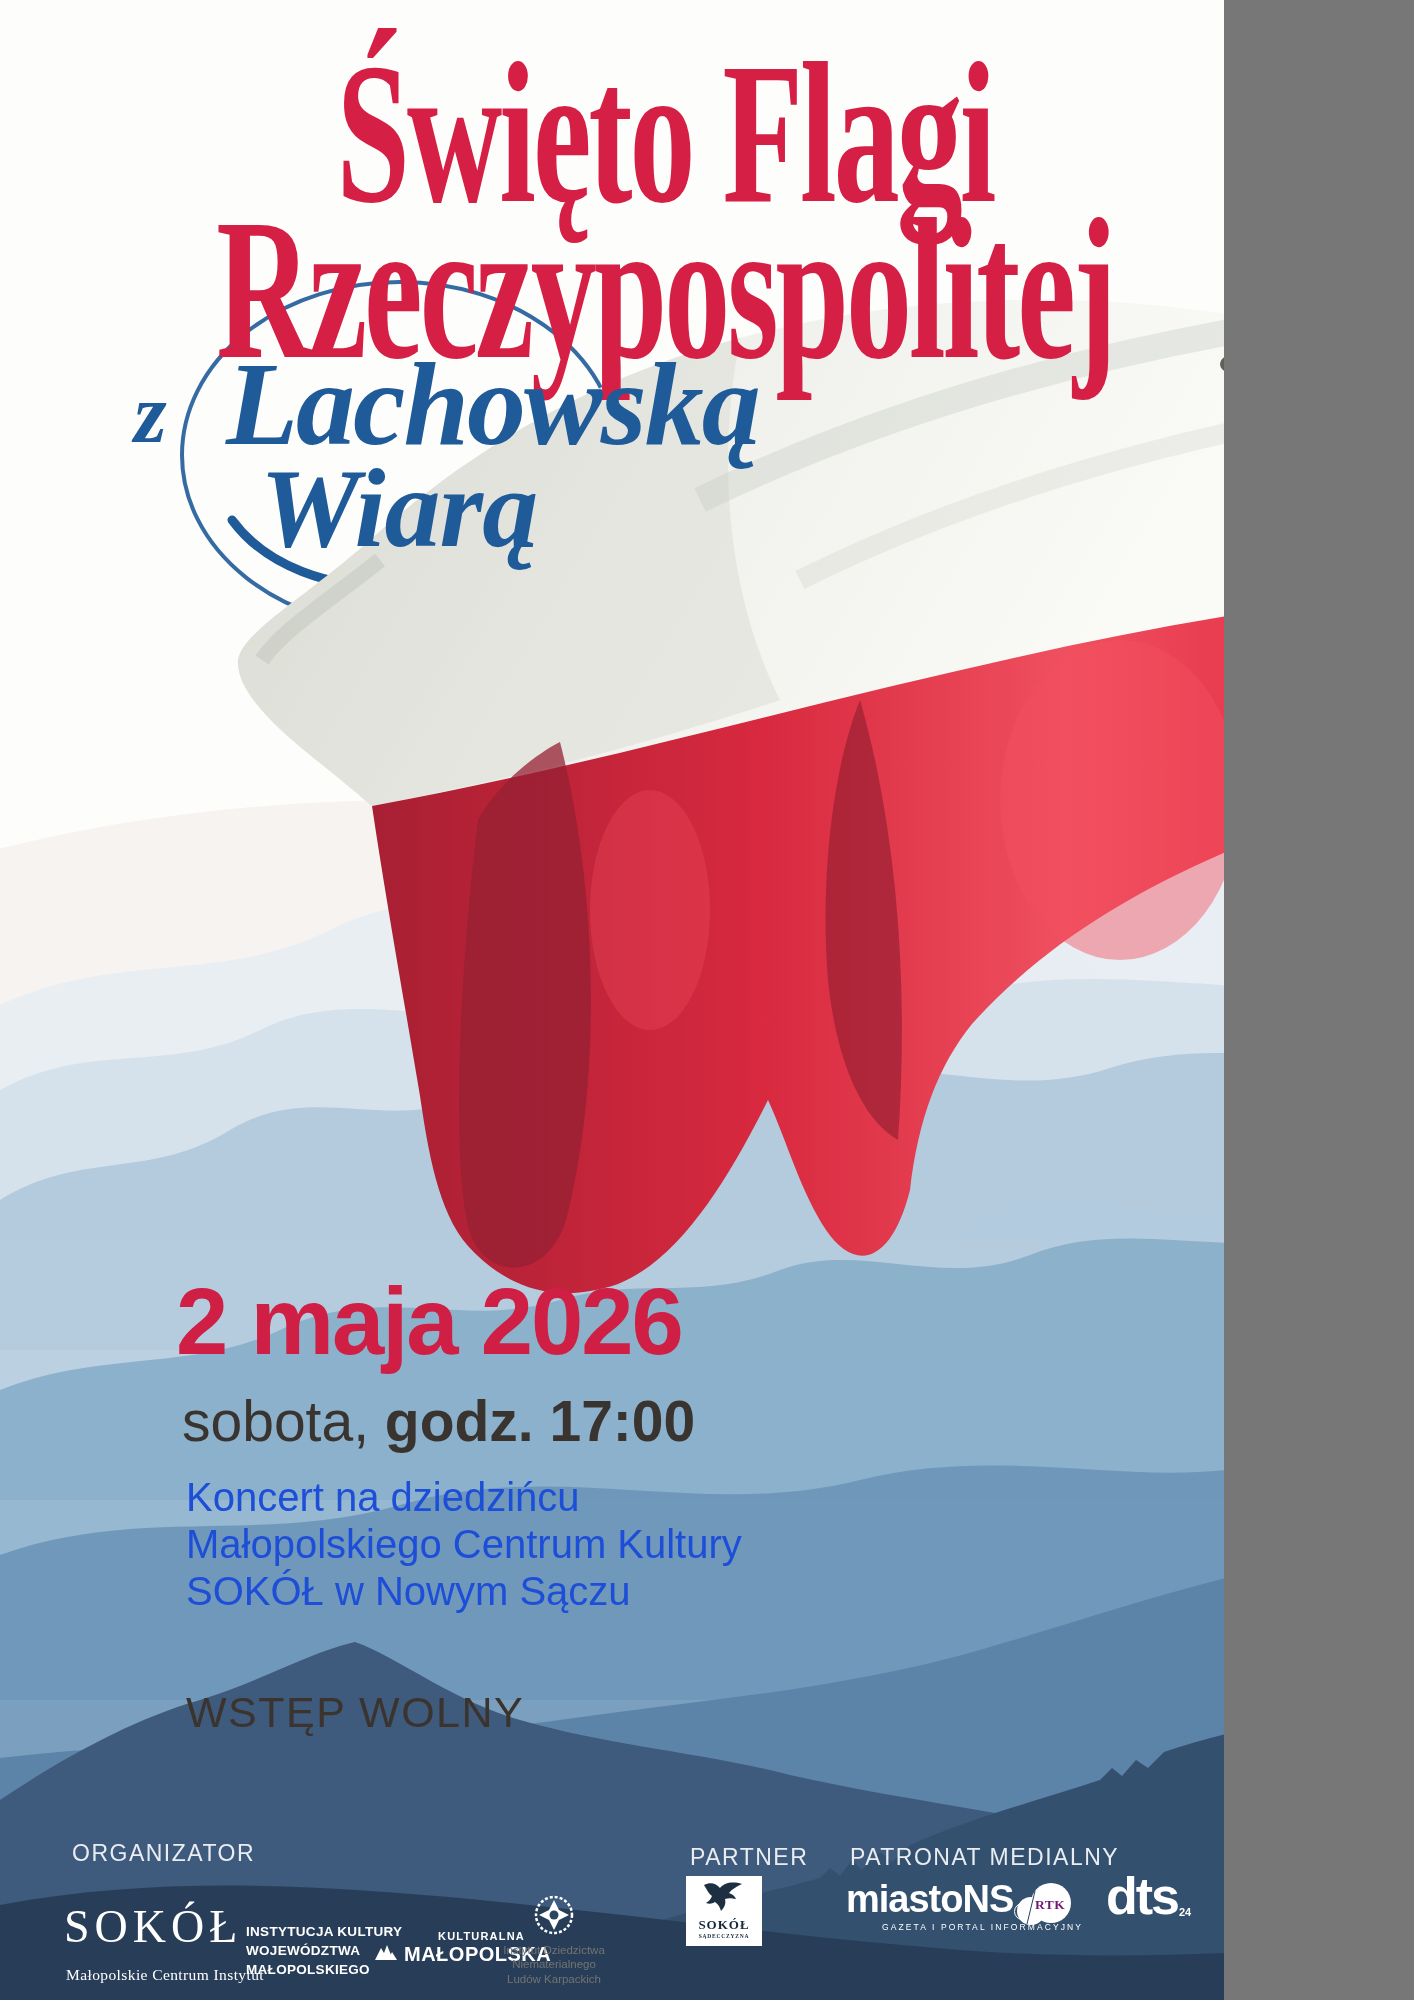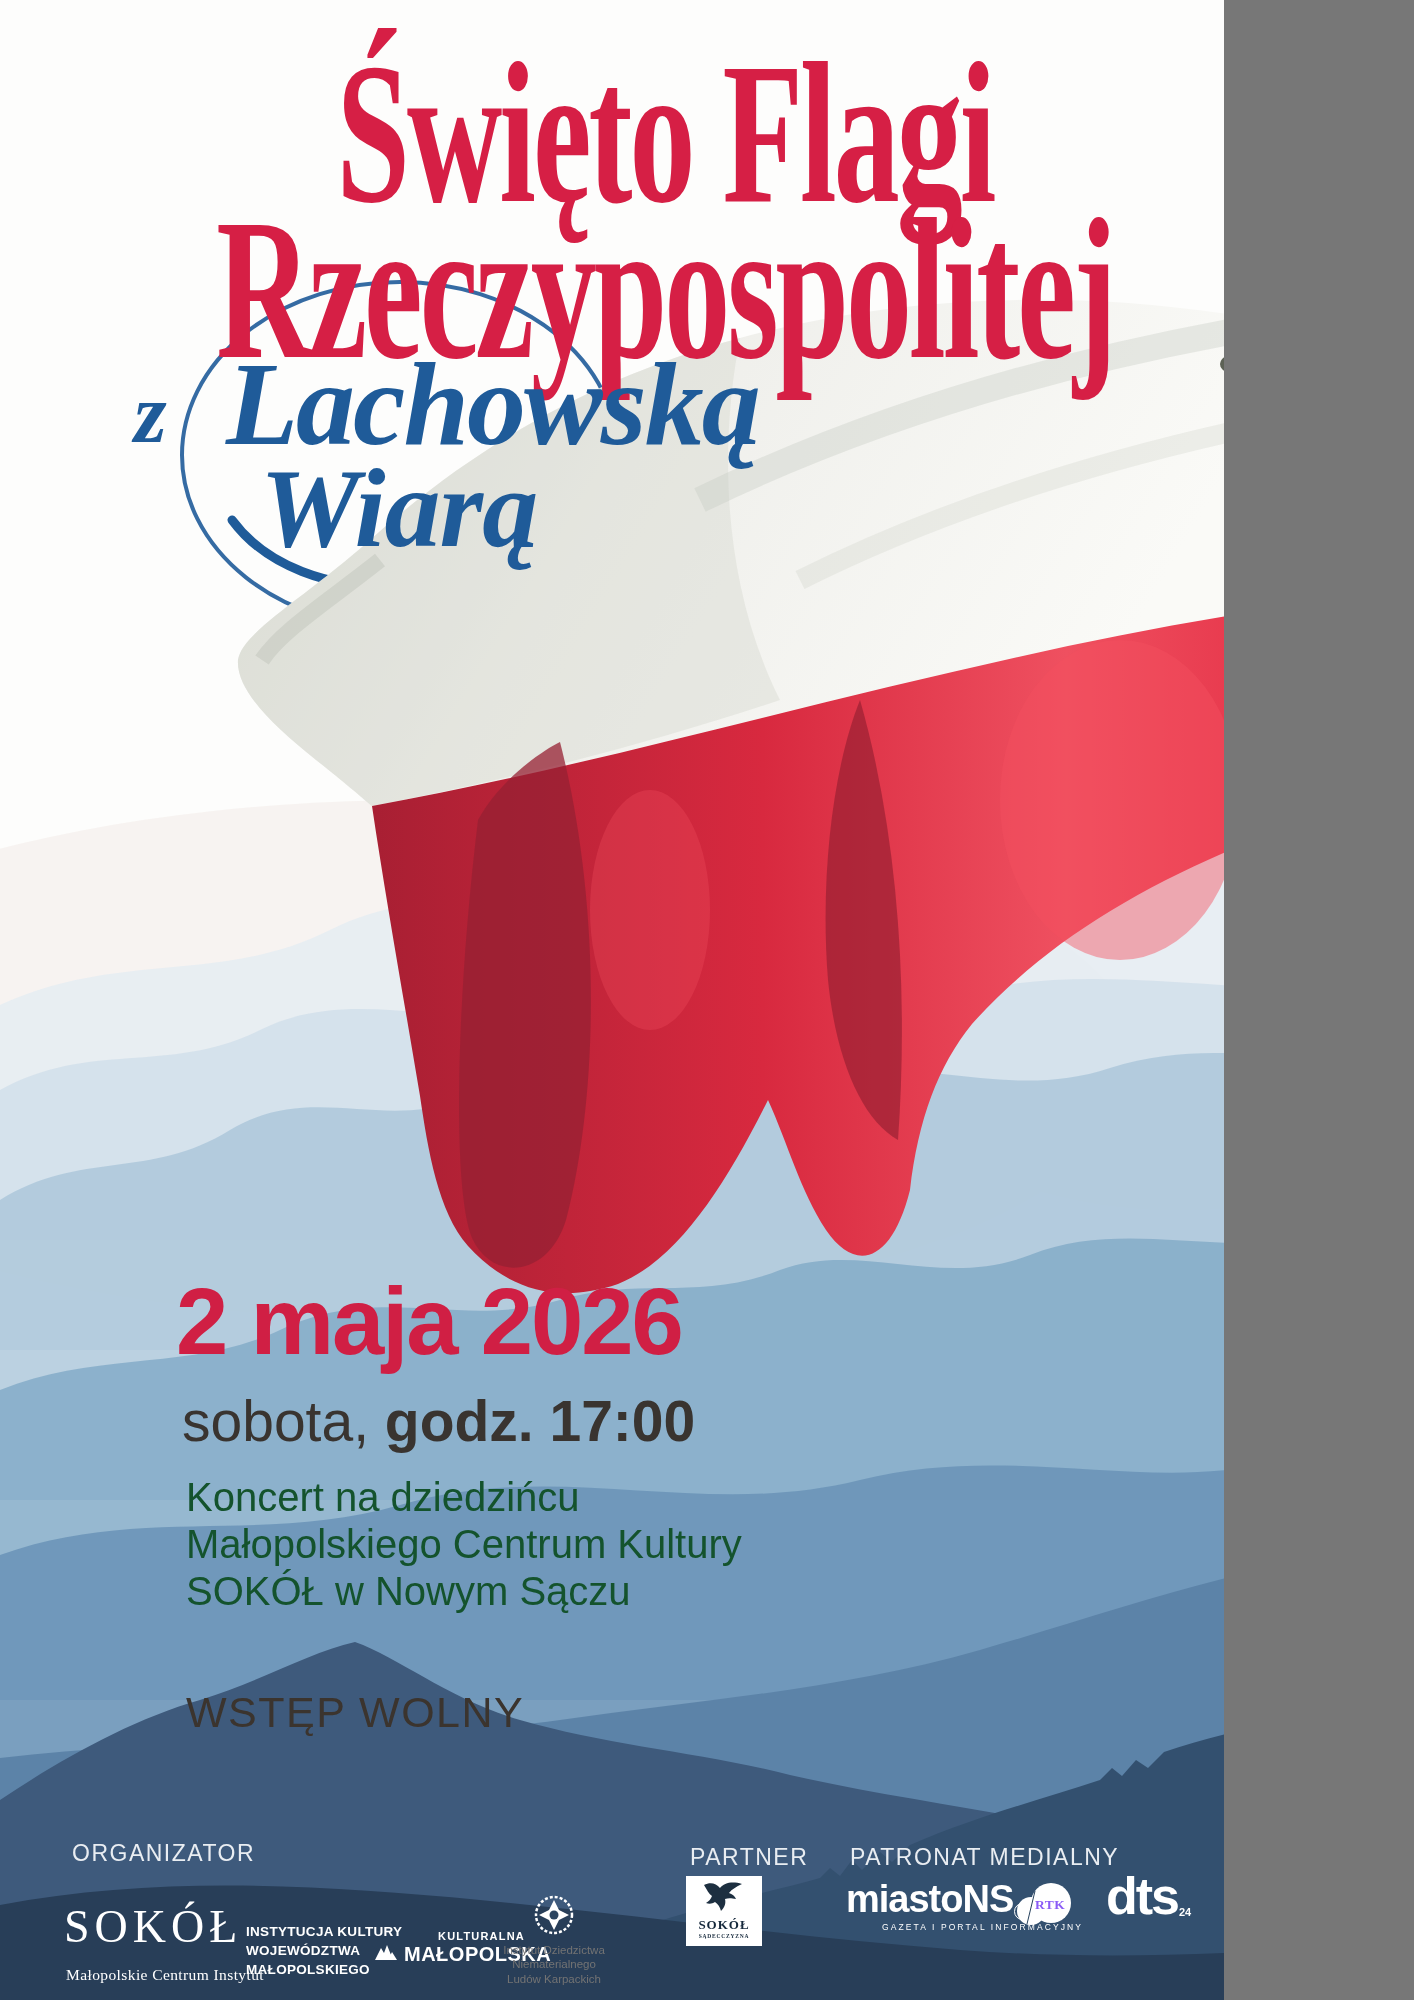--- a/index.html
+++ b/index.html
@@ -23,21 +23,21 @@
   
   .script{font-family:"Liberation Serif",serif;font-style:italic;font-weight:700;color:#1f5b99;white-space:nowrap;line-height:1;}
   #script-z{left:134px;top:372px;font-size:84px;}
   #script-l1{left:226px;top:346px;font-size:118px;letter-spacing:-2px;}
   #script-l2{left:260px;top:452px;font-size:112px;letter-spacing:-1px;}
 
   
   #date{left:176px;top:1268px;font-size:94px;font-weight:700;letter-spacing:-2px;color:#d01f44;white-space:nowrap;}
   #daytime{left:182px;top:1388px;font-size:57px;font-weight:400;color:#393430;white-space:nowrap;}
   #daytime .bold{font-weight:700;}
-  #desc{left:186px;top:1474px;font-size:40px;line-height:47px;font-weight:400;color:#14532d;white-space:nowrap;}
+  #desc{left:186px;top:1474px;font-size:40px;line-height:47px;font-weight:400;color:#1d4ed8;white-space:nowrap;}
   #admission{left:186px;top:1688px;font-size:43px;letter-spacing:1.5px;font-weight:400;color:#3b342e;white-space:nowrap;}
 
   
   .f-heading{position:absolute;font-size:23px;font-weight:400;letter-spacing:1.5px;color:#e9edf2;white-space:nowrap;}
   #h-org{left:72px;top:1840px;}
   #h-partner{left:690px;top:1844px;}
   #h-media{left:850px;top:1844px;}
 
   #sokol-name{left:64px;top:1900px;font-family:"Liberation Serif",serif;font-size:46px;letter-spacing:5px;color:#fff;white-space:nowrap;}
   #sokol-sub{left:66px;top:1966px;font-family:"Liberation Serif",serif;font-size:15.5px;letter-spacing:.4px;color:#fff;white-space:nowrap;}
@@ -57,21 +57,21 @@
   #pbox-sub{font-family:"Liberation Serif",serif;font-weight:700;font-size:5.5px;letter-spacing:.8px;color:#16293c;margin-top:2px;}
 
   #miasto{left:846px;top:1880px;color:#fff;}
   #miasto-row{display:flex;align-items:flex-end;line-height:1;}
   #miasto-name{font-size:38px;font-weight:700;letter-spacing:-1px;}
   #miasto-pl{width:15px;height:15px;border:1.5px solid #fff;border-radius:50%;font-size:7.5px;font-weight:700;display:flex;align-items:center;justify-content:center;margin-left:1px;margin-bottom:-2px;}
   #miasto-tag{font-size:8.5px;letter-spacing:2.1px;margin-top:4px;white-space:nowrap;margin-left:36px;}
 
   #rtk{left:1014px;top:1882px;width:60px;height:48px;}
   #rtk svg{position:absolute;left:0;top:0;}
-  #rtk-label{position:absolute;left:21px;top:15px;font-family:"Liberation Serif",serif;font-weight:700;font-size:13.5px;color:#8b5cf6;letter-spacing:.5px;}
+  #rtk-label{position:absolute;left:21px;top:15px;font-family:"Liberation Serif",serif;font-weight:700;font-size:13.5px;color:#701a75;letter-spacing:.5px;}
 
   #dts{left:1106px;top:1870px;color:#fff;font-size:52px;font-weight:700;letter-spacing:-2px;line-height:1;white-space:nowrap;}
   #dts .dts-sub{font-size:11px;font-weight:700;letter-spacing:0;vertical-align:baseline;position:relative;top:2px;left:1px;}
 </style>
 </head>
 <body>
 
 <div class="poster">
 
   <svg id="bg" viewBox="0 0 1414 2000" aria-hidden="true">

